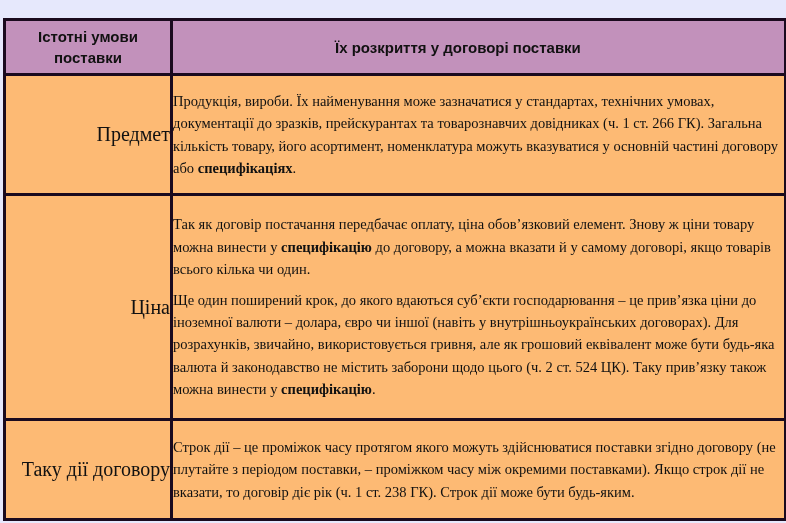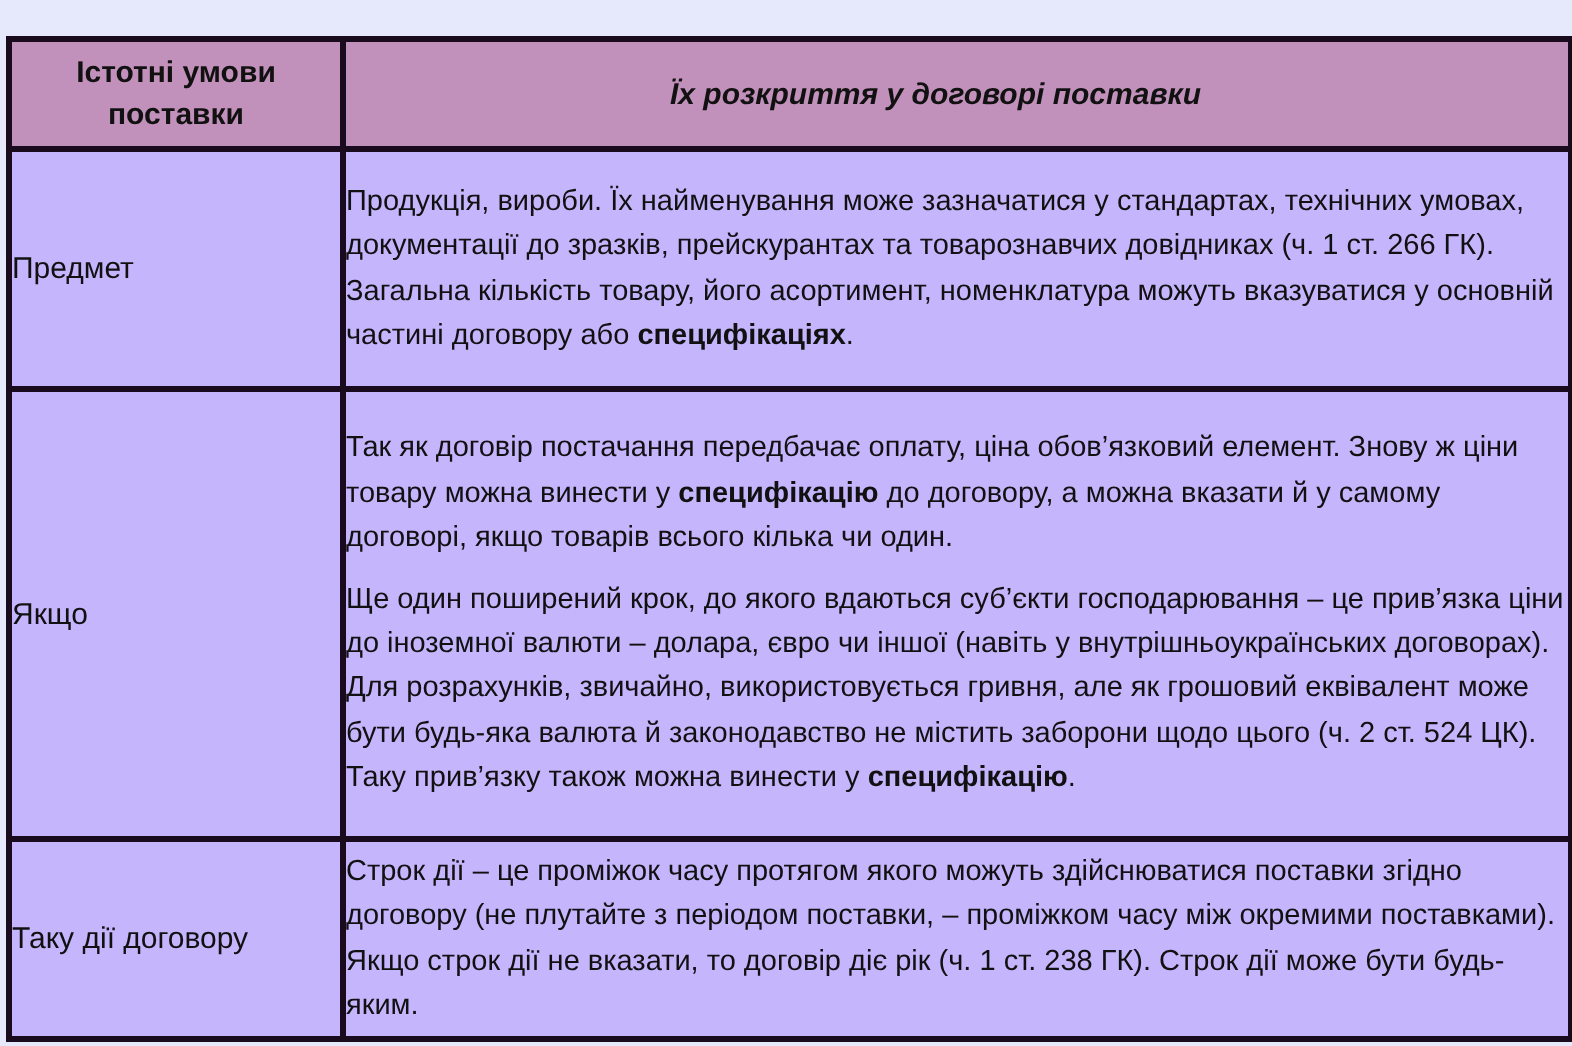--- a/index.html
+++ b/index.html
@@ -35,28 +35,28 @@
       font-weight: bold;
       font-size: 15px;
       line-height: 21px;
       text-align: center;
       height: 52px;
       color: #111111;
     }
     thead th.h2 {
       text-align: left;
       padding-left: 162px;
-      font-style: italic;
     }
     tbody td {
-      background: #c4b5fd;
+      background: #fdba74;
+      font-family: Liberation Serif, serif;
     }
     td.term {
-      text-align: left;
-      font-size: 15px;
+      text-align: right;
+      font-size: 20px;
     }
     td.desc {
       font-size: 14.5px;
       line-height: 22.4px;
       padding: 4px 6px 8px 2px;
       vertical-align: top;
     }
     td.desc p {
       margin: 0;
     }
@@ -83,21 +83,21 @@
     </tr>
   </thead>
   <tbody>
     <tr class="row1">
       <td class="term">Предмет</td>
       <td class="desc">
         <p><span>Продукція, вироби. Їх найменування може зазначатися у стандартах, технічних умовах, документації до зразків, прейскурантах та товарознавчих довідниках (ч. 1 ст. 266 ГК). Загальна кількість товару, його асортимент, номенклатура можуть вказуватися у основній частині  договору або </span><b>специфікаціях</b><span>.</span></p>
       </td>
     </tr>
     <tr class="row2">
-      <td class="term">Якщо</td>
+      <td class="term">Ціна</td>
       <td class="desc">
         <p><span>Так як договір постачання передбачає оплату, ціна обов’язковий елемент. Знову ж ціни товару можна винести у </span><b>специфікацію</b><span> до договору, а можна вказати й у самому договорі, якщо товарів всього кілька чи один.</span></p>
         <p><span>Ще один поширений крок, до якого вдаються суб’єкти господарювання – це прив’язка ціни до іноземної валюти – долара, євро чи іншої (навіть у внутрішньоукраїнських договорах). Для розрахунків, звичайно, використовується гривня, але як грошовий еквівалент може бути будь-яка валюта й законодавство не містить заборони щодо цього (ч. 2 ст. 524 ЦК). Таку прив’язку також можна винести у </span><b>специфікацію</b><span>.</span></p>
       </td>
     </tr>
     <tr class="row3">
       <td class="term">Таку дії договору</td>
       <td class="desc">
         <p><span>Строк дії – це проміжок часу протягом якого можуть здійснюватися поставки згідно договору (не плутайте з періодом поставки, – проміжком часу між окремими поставками). Якщо строк дії не вказати, то договір діє рік (ч. 1 ст. 238 ГК). Строк дії може бути будь-яким.</span><b></b><span></span></p>
       </td>

